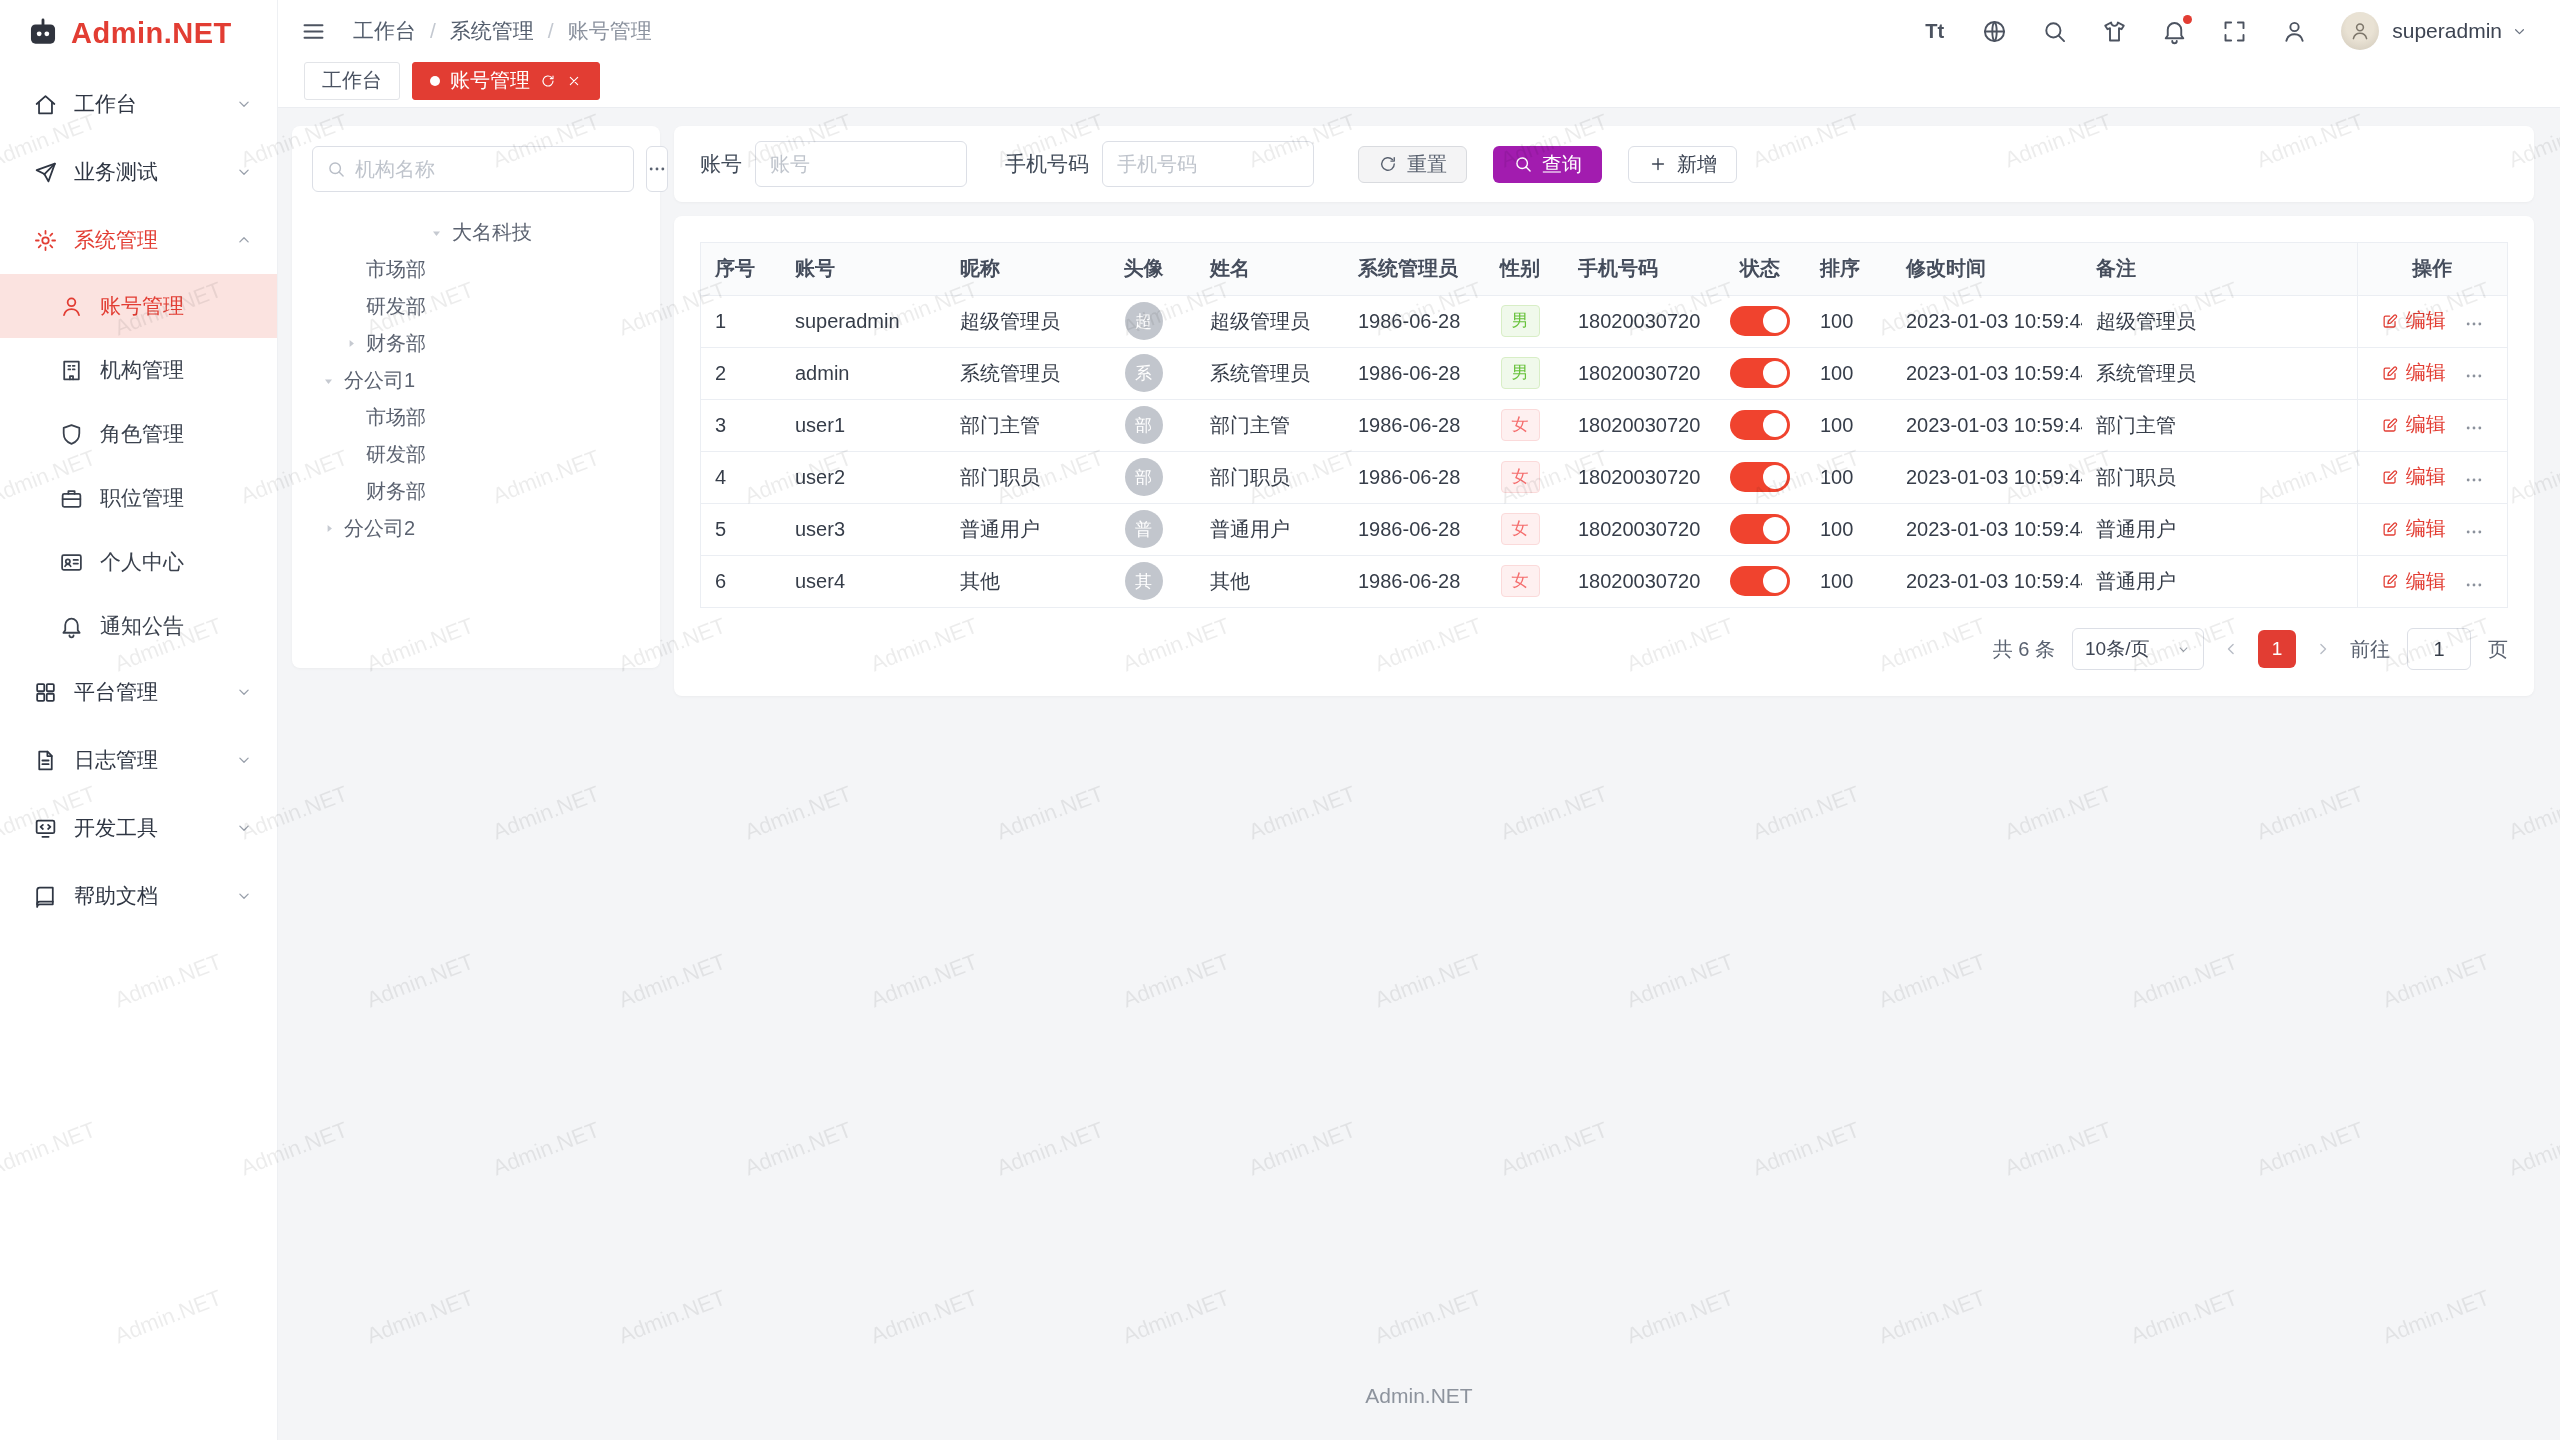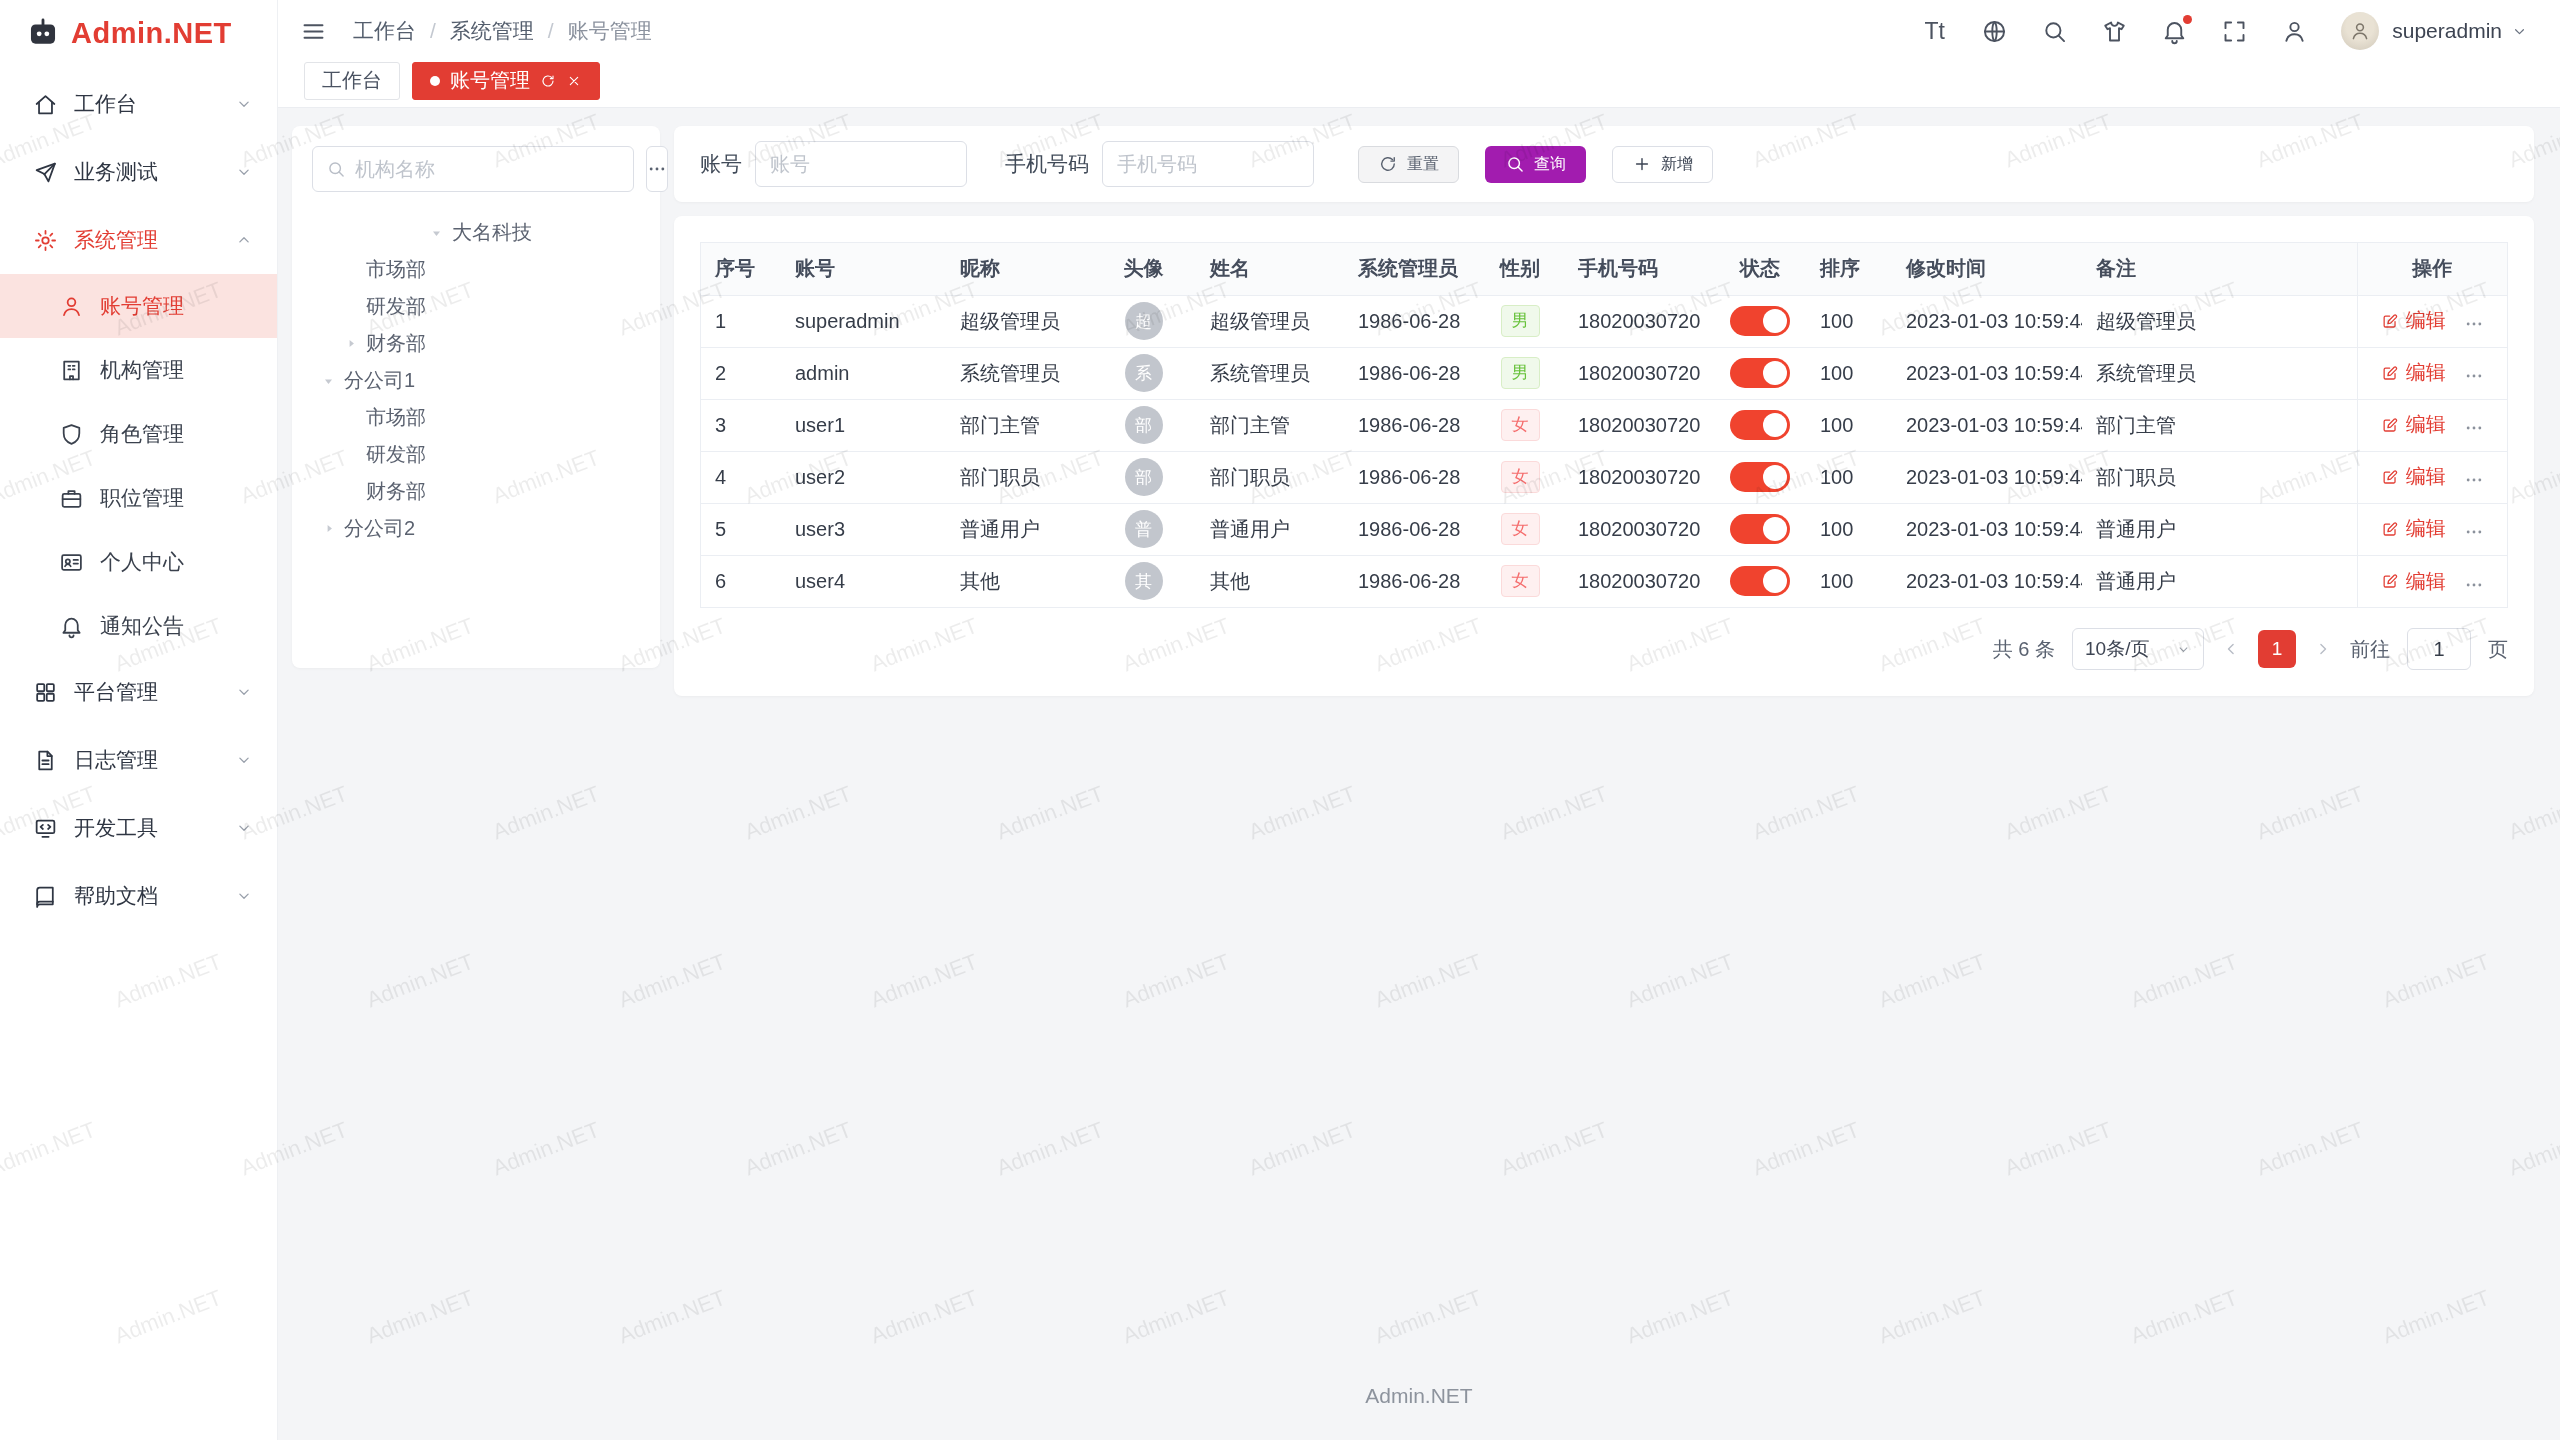--- a/index.html
+++ b/index.html
@@ -9,21 +9,21 @@
 
   
   .wm-layer { position:absolute; inset:0; z-index:30; pointer-events:none; overflow:hidden; }
   .wm { position:absolute; transform:rotate(-21deg); color:rgba(0,0,0,.075); font-size:22px; white-space:nowrap; }
 
   
   .icn { display:inline-flex; align-items:center; justify-content:center; }
   .icn svg { width:100%; height:100%; display:block; }
   .s16 { width:18px; height:18px; }
   .s18 { width:20px; height:20px; }
-  .tt { font-size:23px; font-weight:normal; line-height:1; }
+  .tt { font-size:20px; font-weight:bold; line-height:1; }
 
   
   .sidebar { width:278px; height:100%; background:#fff; border-right:1px solid #eef0f3; flex-shrink:0; }
   .logo { height:66px; display:flex; align-items:center; gap:11px; padding-left:26px; cursor:pointer; }
   .logo-icn { width:34px; height:34px; }
   .logo-text { color:#e23d33; font-weight:bold; font-size:29px; letter-spacing:.5px; }
   .menu { padding-top:4px; }
   .menu-item { height:68px; display:flex; align-items:center; padding:0 24px 0 33px; font-size:21px; color:#2f3643; cursor:pointer; }
   .menu-item .mi-icon { width:25px; height:25px; margin-right:16px; flex-shrink:0; }
   .menu-item .mi-label { flex:1; white-space:nowrap; }
@@ -71,21 +71,21 @@
   .tcaret.open { transform:rotate(90deg); }
   .tcaret svg { width:13px; height:13px; }
 
   .right-col { flex:1; display:flex; flex-direction:column; gap:14px; min-width:0; }
 
   .filter-panel { height:76px; display:flex; align-items:center; padding:0 26px; flex-shrink:0; }
   .flabel { font-size:21px; color:#3f4document654; color:#404a58; margin-right:13px; white-space:nowrap; }
   .flabel.gap { margin-left:38px; }
   .finput { width:212px; height:46px; border:1px solid #dcdfe6; border-radius:6px; padding:0 14px; font-size:20px; color:#363d49; outline:none; font-family:inherit; }
   .finput::placeholder { color:#bfc4cc; }
-  .btn { height:37px; padding:0 19px; border-radius:6px; display:inline-flex; align-items:center; gap:9px; font-size:16px; cursor:pointer; font-family:inherit; border:1px solid transparent; }
+  .btn { height:37px; padding:0 19px; border-radius:6px; display:inline-flex; align-items:center; gap:9px; font-size:20px; cursor:pointer; font-family:inherit; border:1px solid transparent; }
   .reset-btn { margin-left:44px; background:#f4f4f5; border-color:#d9dbdf; color:#5a6270; }
   .search-btn { margin-left:26px; background:#a21caf; color:#fff; }
   .add-btn { margin-left:26px; background:#fff; border-color:#dcdfe6; color:#3c4453; }
 
   .table-panel { padding:26px; }
   .tbl-wrap { border:1px solid #ebeef3; }
   table.tbl { width:100%; border-collapse:collapse; font-size:20px; color:#363d49; table-layout:fixed; }
   .tbl th, .tbl td { height:52px; padding:0 14px; text-align:left; border-bottom:1px solid #ebeef3; overflow:hidden; white-space:nowrap; }
   .tbl th { background:#fafbfc; color:#454d5c; font-weight:600; }
   .tbl tbody tr:last-child td { border-bottom:none; }

